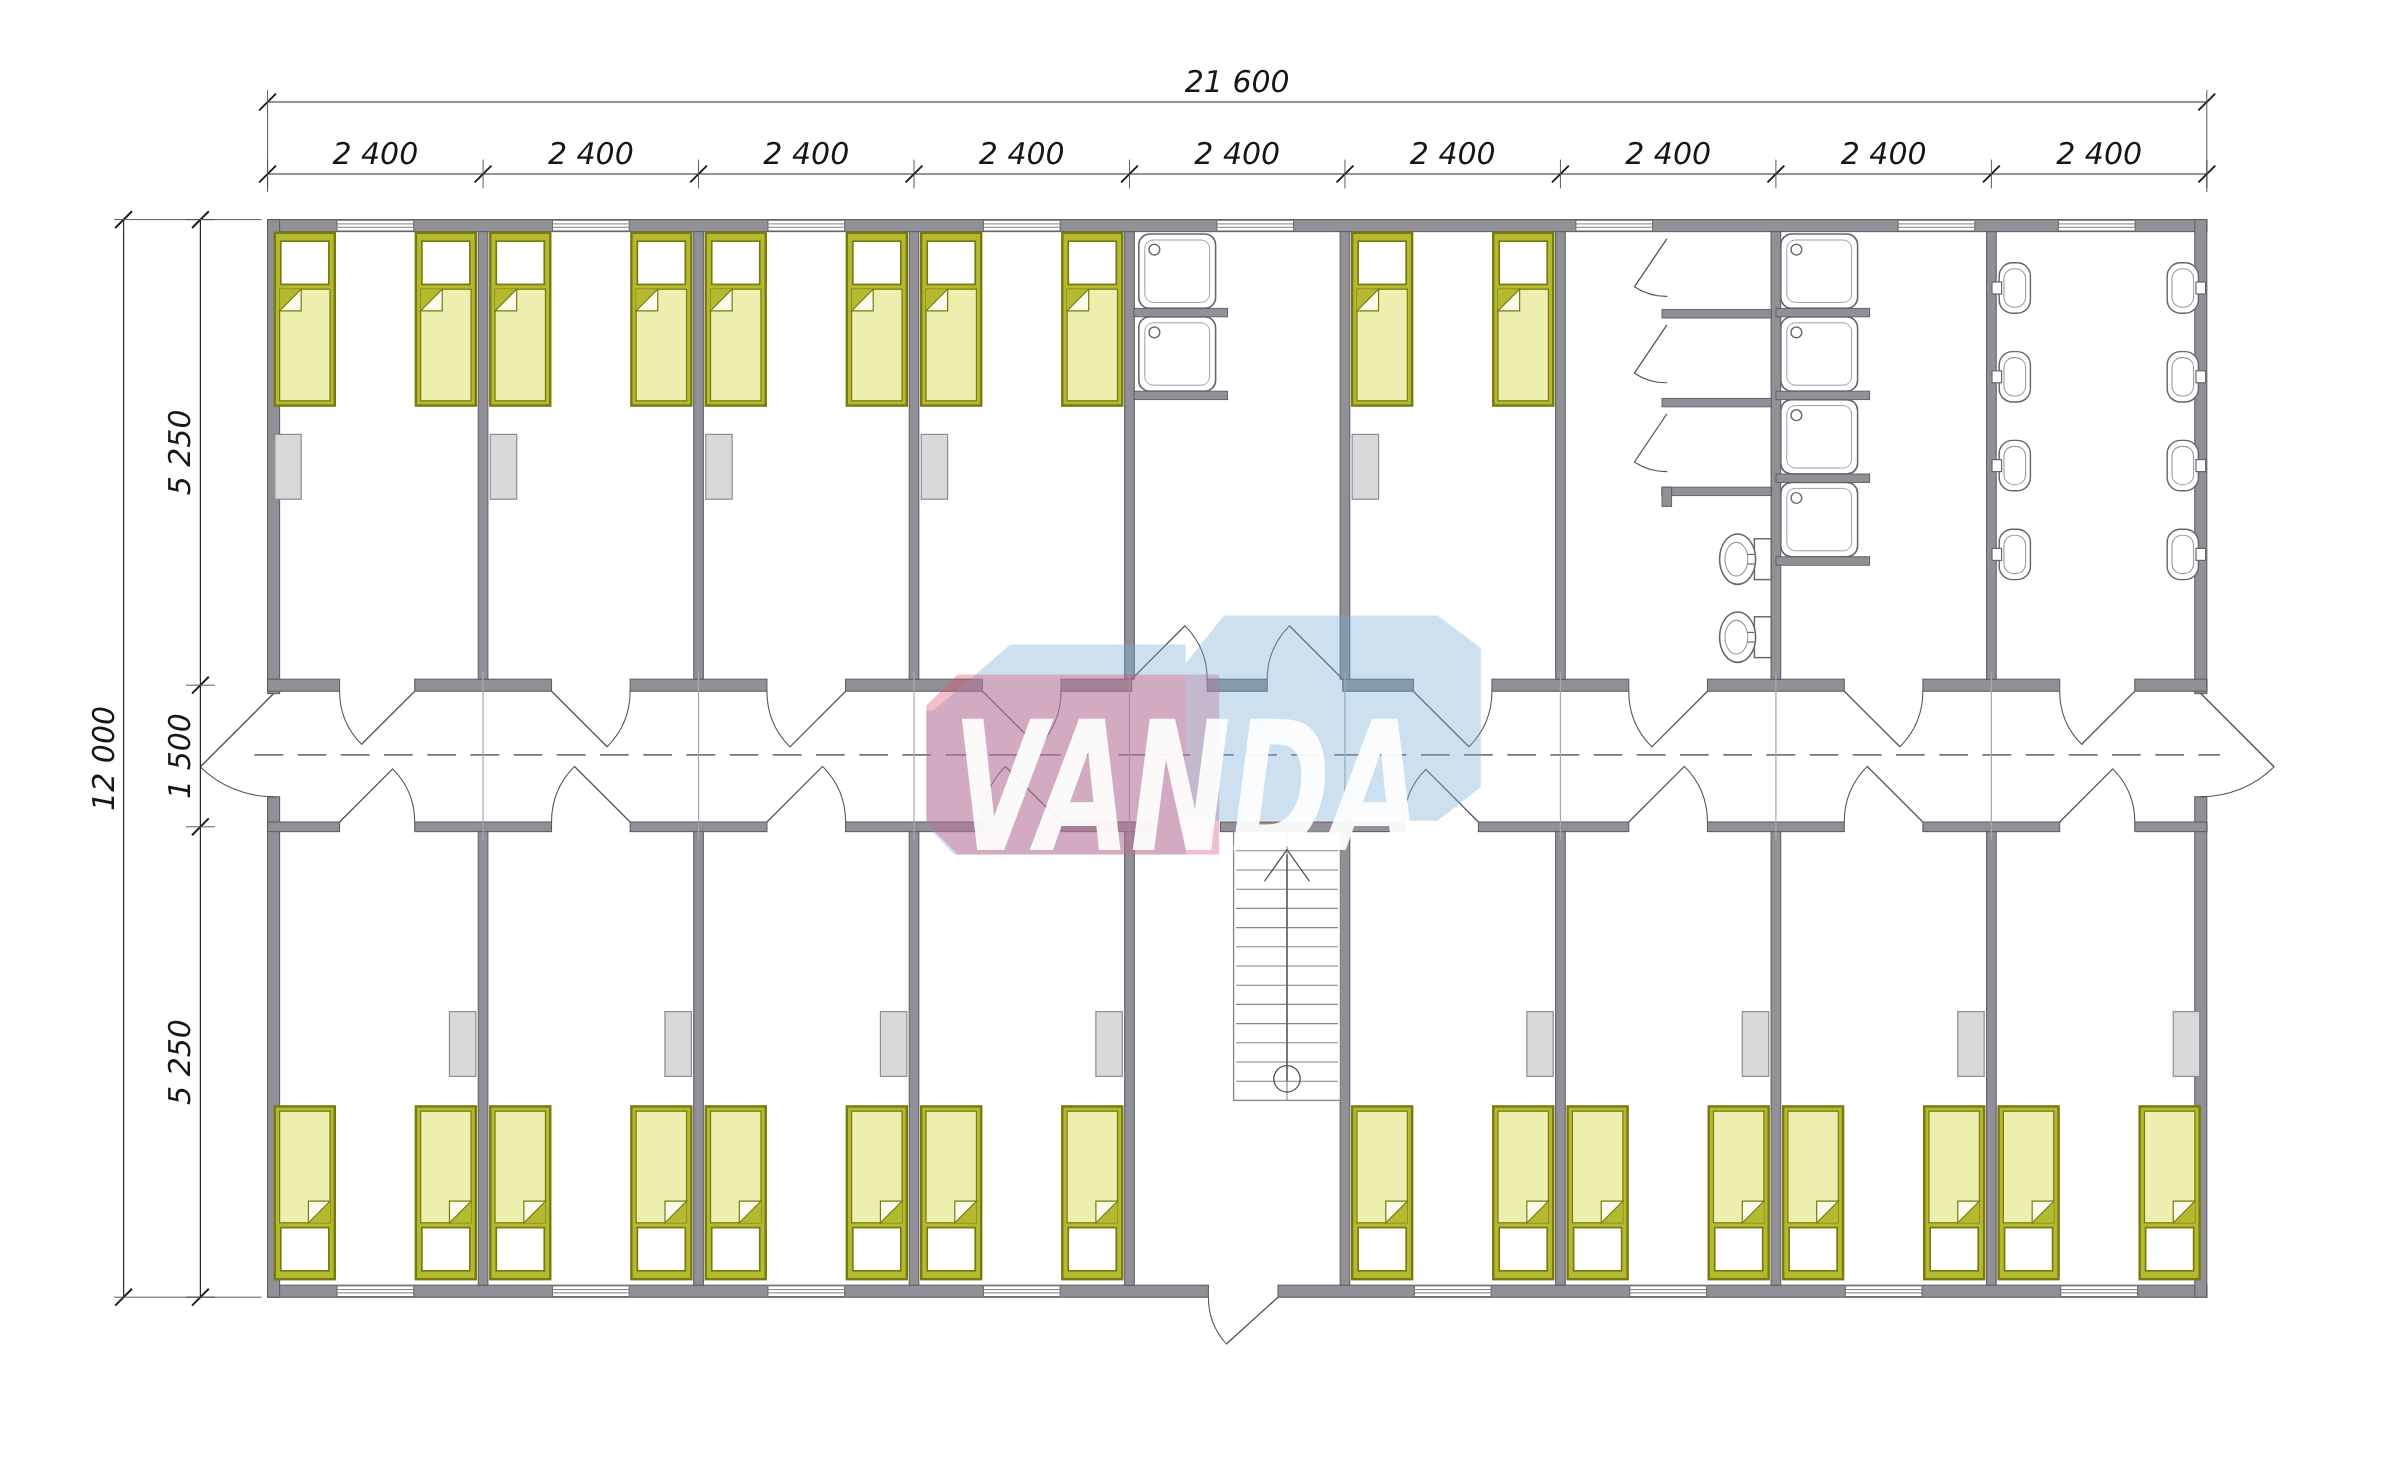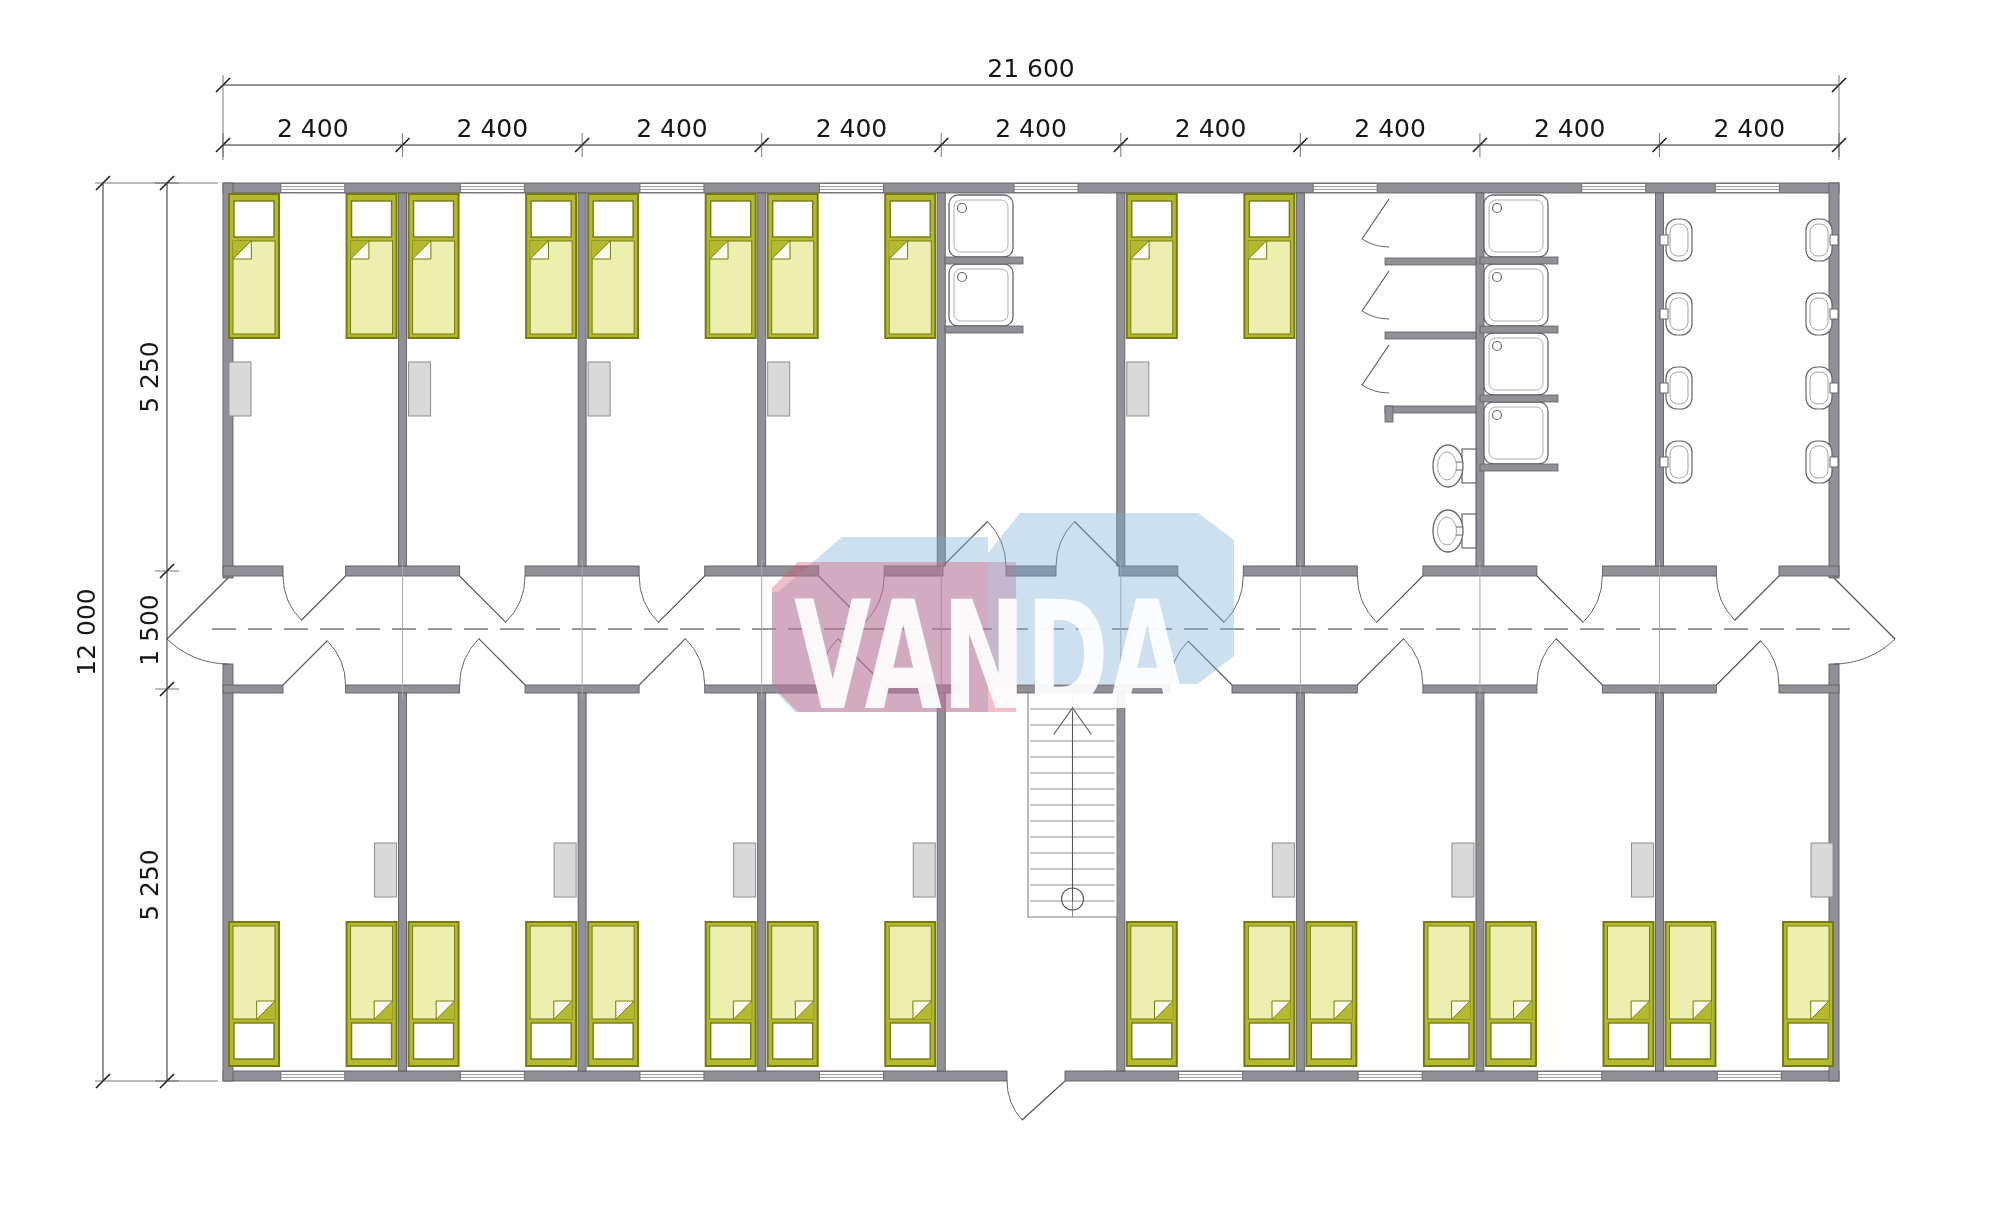--- a/index.html
+++ b/index.html
@@ -1,16 +1,16 @@
 <!DOCTYPE html>
 <html><head>
 <meta charset="utf-8">
 <style>
   html,body{margin:0;padding:0;background:#ffffff;}
-  #stage{width:2000px;height:1172px;background:#ffffff;position:relative;}
+  #stage{width:2000px;height:1172px;background:#ffffff;position:relative;font-style:italic;}
   svg{display:block;}
   .dim{font-family:"DejaVu Sans","Liberation Sans",sans-serif;font-size:25px;fill:#161616;}
   .wm{font-family:"DejaVu Sans","Liberation Sans",sans-serif;font-weight:bold;fill:#ffffff;opacity:.93;}
 </style>
 </head>
 <body>
 
 <div id="stage">
   <svg id="plan" viewBox="0 0 2000 1219" width="2000" height="1219">
       <rect x="223" y="183" width="1616" height="10" fill="#909096" stroke="#5e5e64" stroke-width="0.9" rx="0"></rect>

